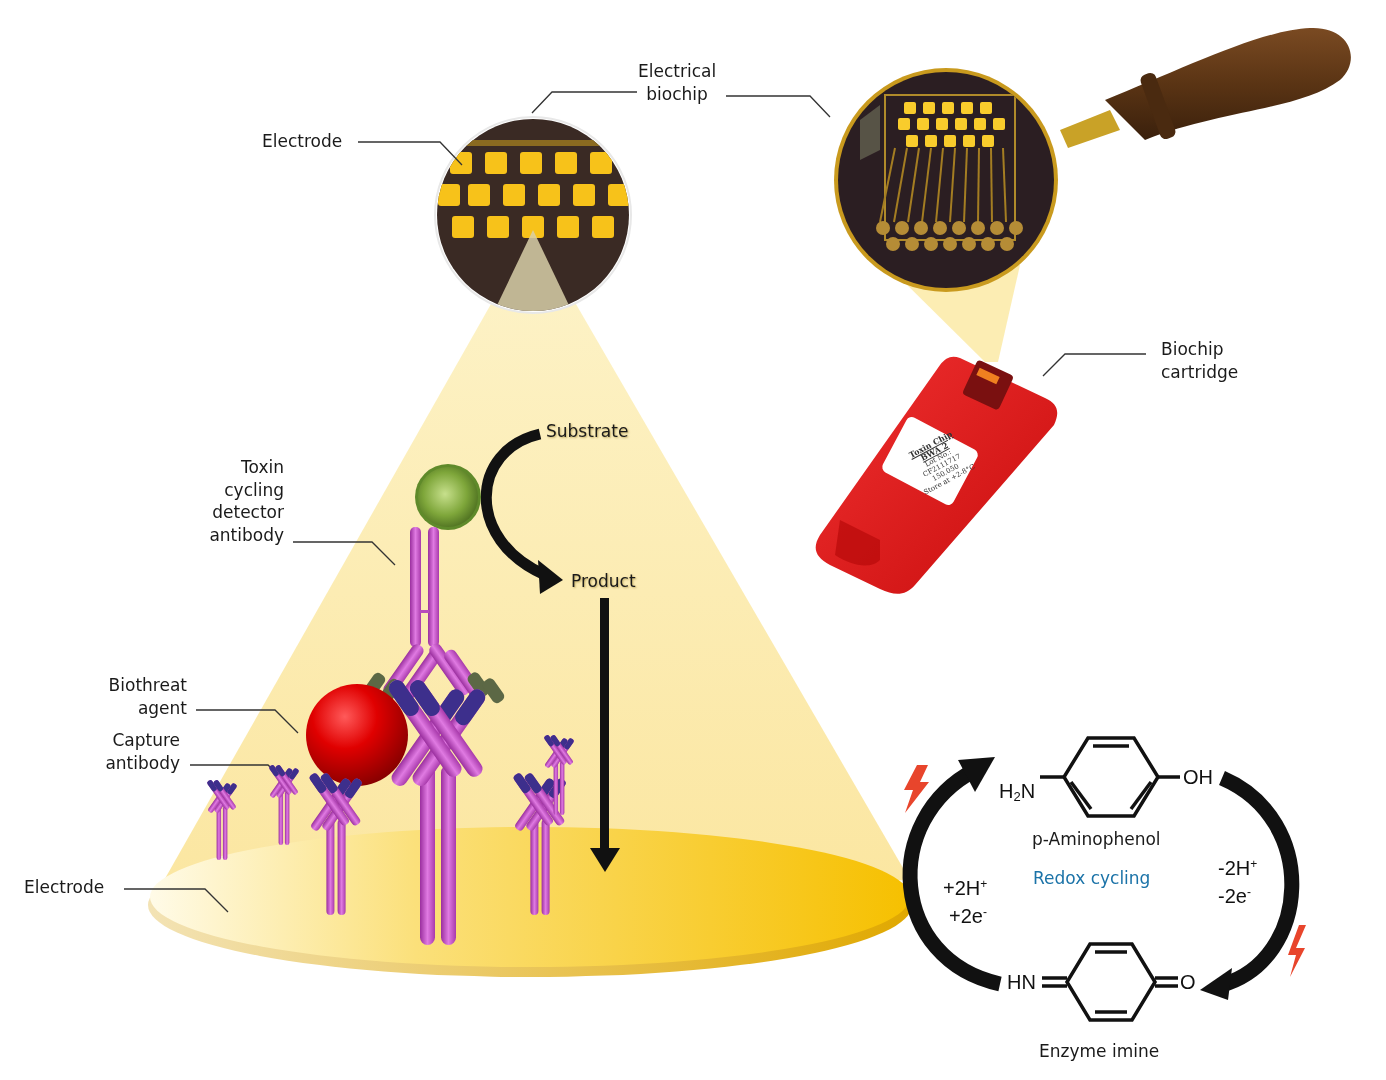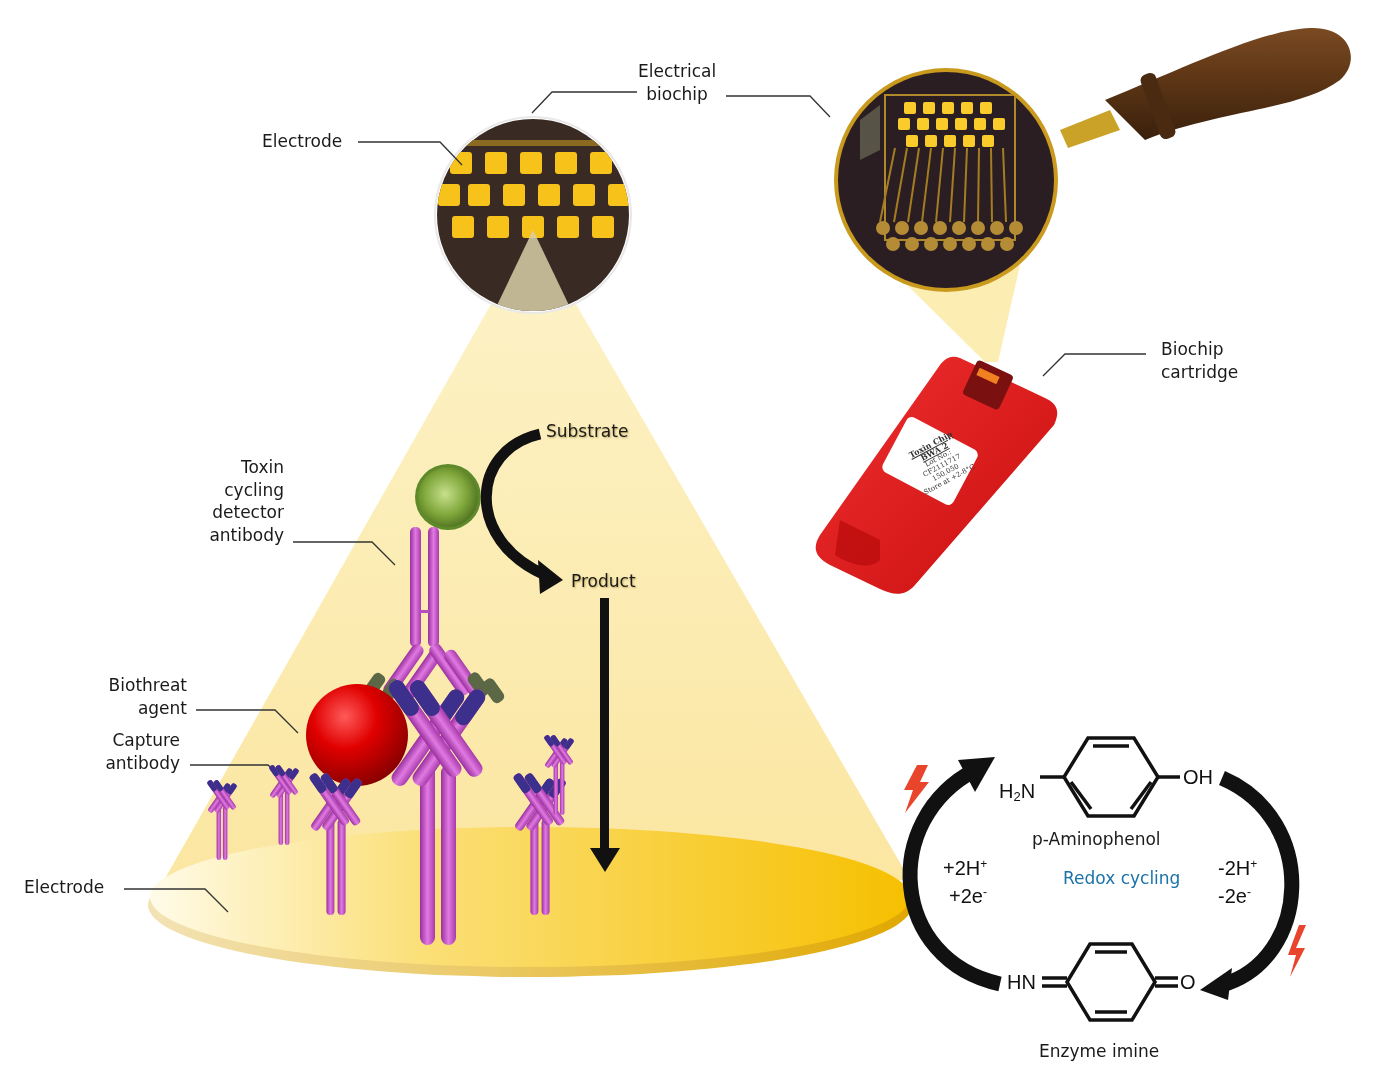--- a/index.html
+++ b/index.html
@@ -351,22 +351,22 @@
   <span>Lot No.:</span>
   <span>CF2111717</span>
   <span>150.050</span>
   <span>Store at +2-8°C</span>
 </div>
 
 
 <div class="chem" style="left:999px;top:780px;"><span>H</span><sub>2</sub><span>N</span></div>
 <div class="chem" style="left:1183px;top:766px;">OH</div>
 <div class="lbl" style="left:1032px;top:828px;">p-Aminophenol</div>
-<div class="lbl blue" style="left:1033px;top:867px;margin-left:30px;">Redox cycling</div>
-<div class="chem" style="left:943px;top:852px;line-height:24px;">
+<div class="lbl blue" style="left:1033px;top:867px;">Redox cycling</div>
+<div class="chem" style="left:943px;top:872px;line-height:24px;">
   <div><span>+2H</span><sup>+</sup></div>
   <div style="padding-left:6px;"><span>+2e</span><sup>-</sup></div>
 </div>
 <div class="chem" style="left:1218px;top:852px;line-height:24px;">
   <div><span>-2H</span><sup>+</sup></div>
   <div><span>-2e</span><sup>-</sup></div>
 </div>
 <div class="chem" style="left:1007px;top:971px;">HN</div>
 <div class="chem" style="left:1180px;top:971px;">O</div>
 <div class="lbl" style="left:1039px;top:1040px;">Enzyme imine</div>

